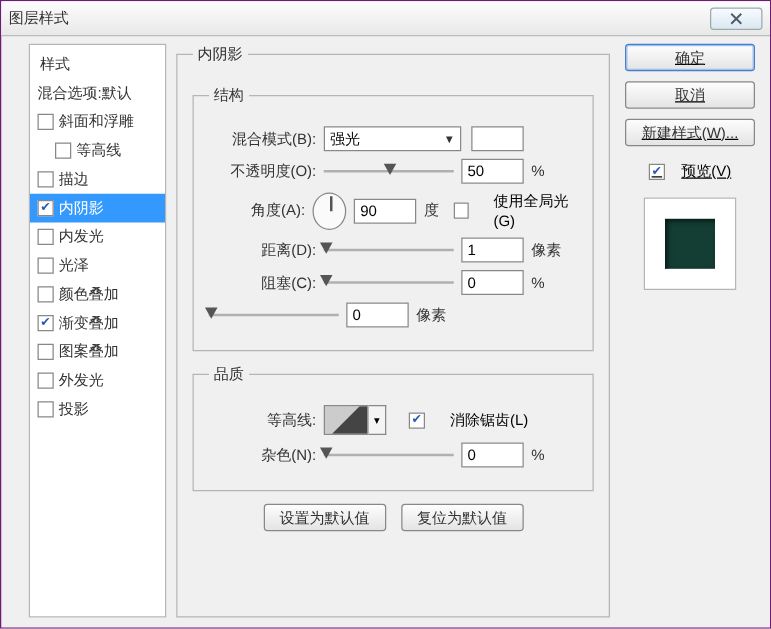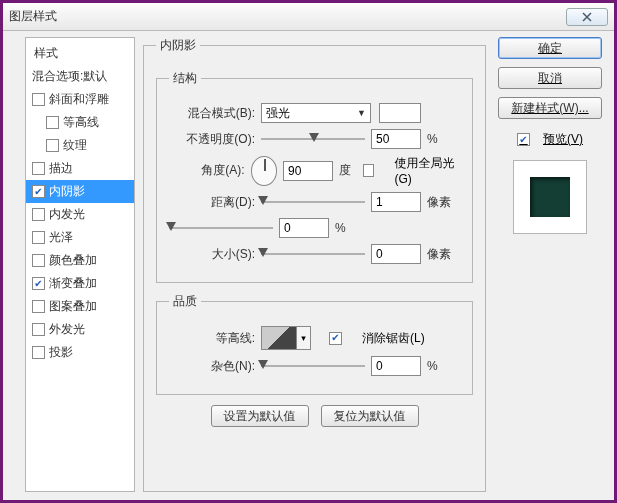--- a/index.html
+++ b/index.html
@@ -1,17 +1,17 @@
 <!DOCTYPE html>
 <html><head>
 <meta charset="utf-8">
 <style>
 * { box-sizing: border-box; margin: 0; padding: 0; font-family: "Microsoft YaHei", SimSun, Tahoma, sans-serif; font-size: 12px; }
 body { background: #fff; }
-.dialog { width: 617px; height: 503px; background: #f0f0f0; border: 3px solid #701a75; position: relative; }
+.dialog { width: 617px; height: 503px; background: #f0f0f0; border: 1px solid #701a75; position: relative; }
 .titlebar { height: 28px; background: linear-gradient(#fdfdfd,#e8e8e8); border-bottom: 1px solid #bbb; display: flex; align-items: center; padding: 0 6px; }
 .titlebar .title { font-weight: normal; color: #333; }
 .titlebar .spacer { flex: 1; }
 .close-btn { width: 42px; height: 18px; border: 1px solid #9aa; border-radius: 3px; background: linear-gradient(#f8fbff,#dbe7f2); display:flex; align-items:center; justify-content:center; color:#4a5a6a; cursor:pointer; }
 .close-btn svg { width: 10px; height: 10px; }
 .body { position: absolute; top: 34px; left: 8px; right: 8px; bottom: 8px; display: flex; gap: 8px; padding-left: 14px; }
 .sidebar { width: 110px; border: 1px solid #b5b5b5; background: #fff; padding: 4px 0; }
 .sidebar .hdr { padding: 3px 8px; color: #333; }
 .sidebar .item { display: flex; align-items: center; padding: 3px 6px; gap: 4px; cursor: pointer; color:#333; }
 .sidebar .item.sel { background: #3399ff; color: #fff; }
@@ -73,24 +73,20 @@
       </div>
       <div id="sidebar-items">
           <div class="item">
             <span class="chk"></span>
             <span>斜面和浮雕</span>
           </div>
           <div class="item sub">
             <span class="chk"></span>
             <span>等高线</span>
           </div>
-          <div class="item sub">
-            <span class="chk"></span>
-            <span>纹理</span>
-          </div>
           <div class="item">
             <span class="chk"></span>
             <span>描边</span>
           </div>
           <div class="item sel">
             <span class="chk on"></span>
             <span>内阴影</span>
           </div>
           <div class="item">
             <span class="chk"></span>
@@ -166,30 +162,30 @@
             <span class="lbl">距离(D):</span>
             <div class="slider">
                 <div class="track"></div>
                 <div class="thumb" style="left:-3px"></div>
               </div>
             <input class="num" value="1" style="">
             <span class="unit">像素</span>
           </div>
 
           <div class="row">
+            <span class="lbl">阻塞(C):</span>
             <div class="slider">
                 <div class="track"></div>
                 <div class="thumb" style="left:-3px"></div>
               </div>
             <input class="num" value="0" style="">
             <span class="unit">%</span>
           </div>
 
           <div class="row">
-            <span class="lbl">大小(S):</span>
             <div class="slider">
                 <div class="track"></div>
                 <div class="thumb" style="left:-3px"></div>
               </div>
             <input class="num" value="0" style="">
             <span class="unit">像素</span>
           </div>
         </fieldset>
 
         <fieldset class="inner-fs">

